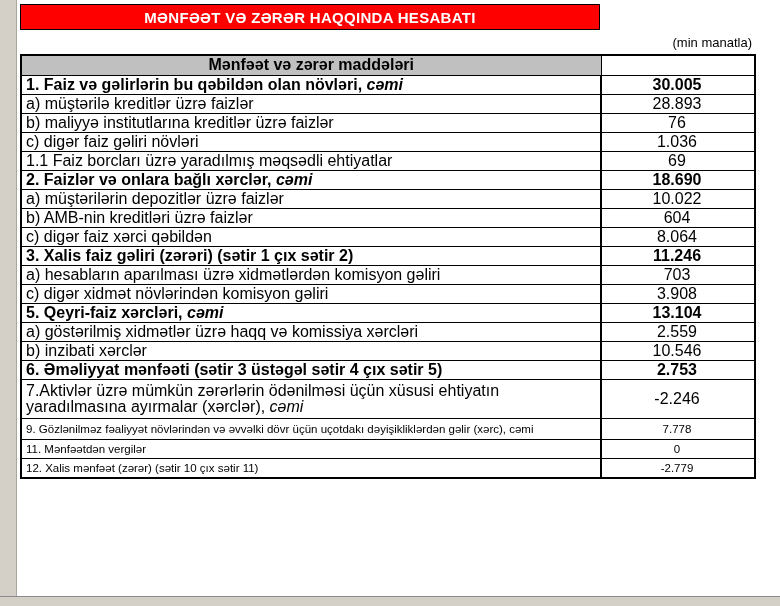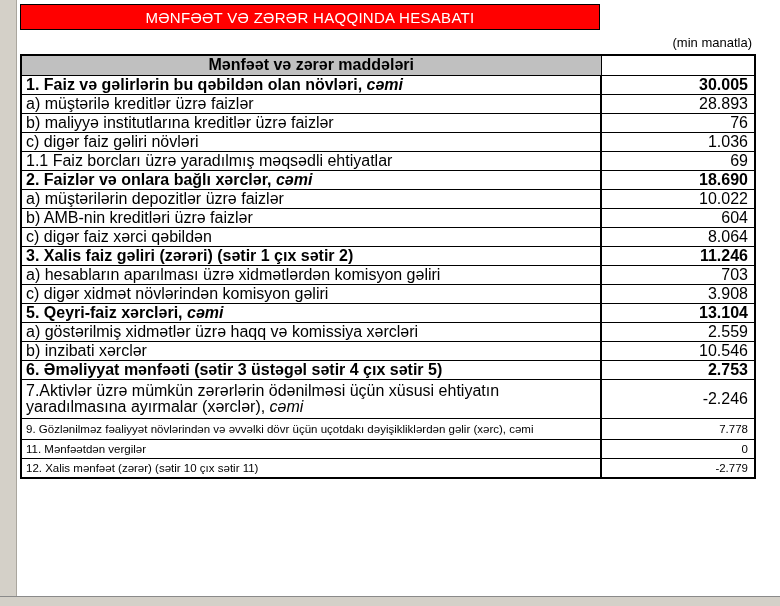--- a/index.html
+++ b/index.html
@@ -36,21 +36,21 @@
     width:736px;z-index:1;
   }
   .banner{
     width:578px;height:24px;
     background:var(--banner-bg);
     border:1px solid var(--border-col);
     display:flex;align-items:center;justify-content:center;
   }
   .banner .banner-text{
     color:var(--banner-text);
-    font-weight:normal;
+    font-weight:bold;
     font-size:15px;
     letter-spacing:.3px;
     white-space:nowrap;
   }
   .unit-note{
     width:734px;
     text-align:right;
     font-size:13px;
     padding:5px 2px 4px 0;
     box-sizing:border-box;
@@ -74,21 +74,21 @@
   }
   th.h-label{
     background:var(--header-row-bg);
     font-weight:bold;
     text-align:center;
     height:20px;
   }
   th.h-value{background:#ffffff;}
   td.c-label{text-align:left;height:19px;}
   td.c-value{
-    text-align:right;
+    text-align:center;
     border-left:2px solid var(--border-col);
     padding-right:6px;
     margin-left:9px;
   }
   tr.row-bold td{font-weight:bold;}
   tr.row-small td{font-size:11.5px;line-height:14px;height:18px;padding-top:2px;padding-bottom:2px;}
   tr.row-tall td{padding-top:3px;padding-bottom:3px;}
   .em{font-style:italic;}
 </style>
 </head>

